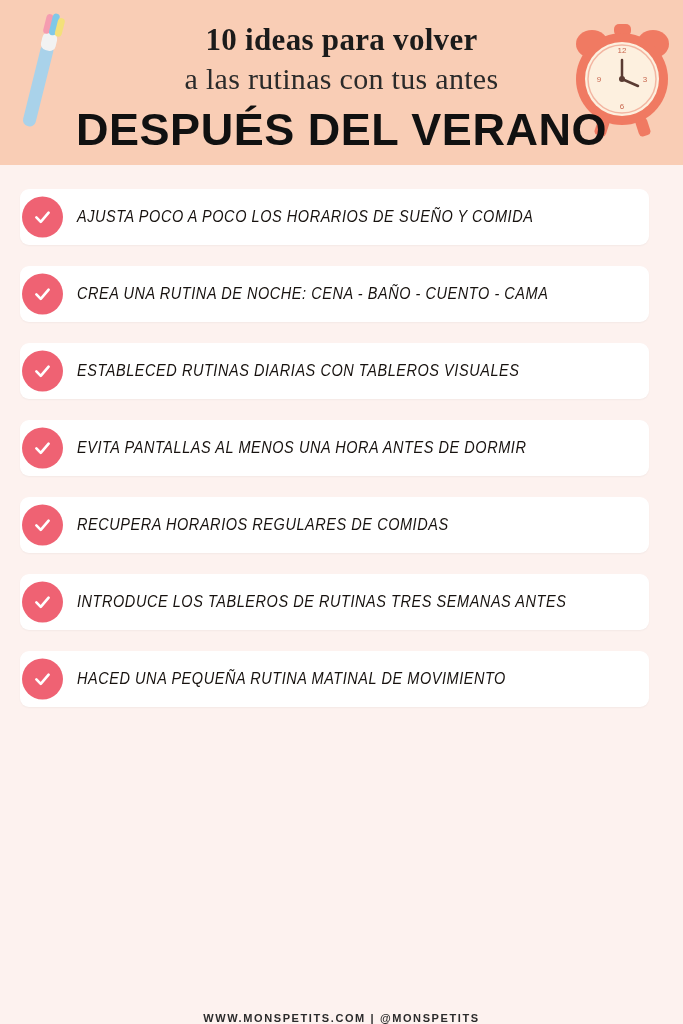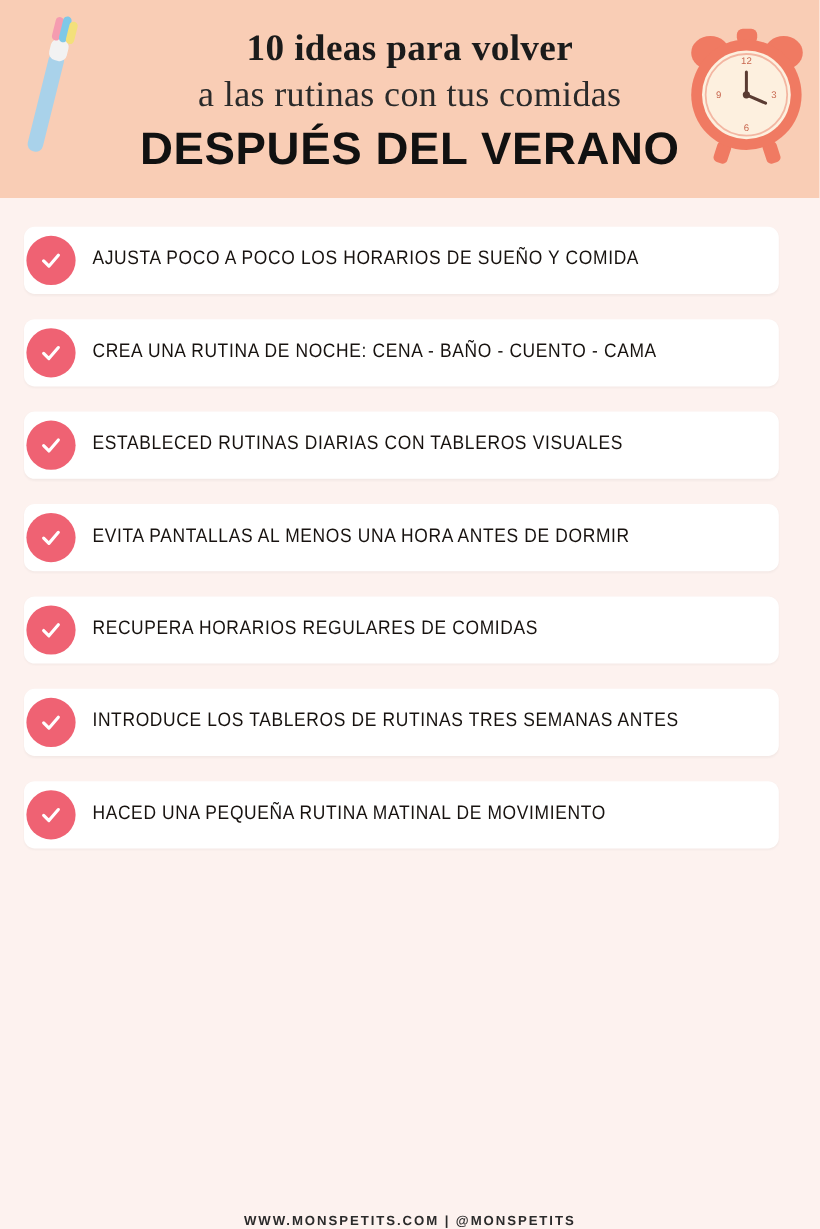--- a/index.html
+++ b/index.html
@@ -41,21 +41,21 @@
     font-family: "Liberation Serif", serif;
     font-size: 30px;
     color: #2a2a2a;
     letter-spacing: 0.3px;
     line-height: 1.2;
     margin-top: 2px;
   }
   .title-line-3 {
     font-family: "Liberation Sans", sans-serif;
     font-weight: bold;
-    font-size: 38px;
+    font-size: 45px;
     color: #111111;
     letter-spacing: 0.5px;
     line-height: 1.2;
     margin-top: 6px;
   }
 
   
   .toothbrush {
     position: absolute;
     left: 8px;
@@ -69,20 +69,21 @@
     right: 8px;
     top: 22px;
     width: 105px;
     height: 115px;
   }
 
   
   .list {
     position: relative;
     padding: 24px 34px 0 20px;
+    font-style: italic;
   }
   .list-item {
     position: relative;
     display: flex;
     align-items: center;
     height: 56px;
     margin-bottom: 21px;
     background: #ffffff;
     border-radius: 9px;
     box-shadow: 0 1px 2px rgba(0,0,0,0.04);
@@ -165,21 +166,21 @@
       <text x="52" y="87">6</text>
       <text x="29" y="60">9</text>
     </g>
     <line x1="52" y1="57" x2="52" y2="38" stroke="#5a3b32" stroke-width="2.5" stroke-linecap="round"></line>
     <line x1="52" y1="57" x2="68" y2="64" stroke="#5a3b32" stroke-width="2.5" stroke-linecap="round"></line>
     <circle cx="52" cy="57" r="3" fill="#5a3b32"></circle>
   </svg>
 
   <div class="header-text">
     <div class="title-line-1">10 ideas para volver</div>
-    <div class="title-line-2">a las rutinas con tus comidas</div>
+    <div class="title-line-2">a las rutinas con tus antes</div>
     <div class="title-line-3">DESPUÉS DEL VERANO</div>
   </div>
 </div>
 
 <div class="list">
 
   <div class="list-item">
     <span class="check-badge">
       <svg width="21" height="21" viewBox="0 0 24 24">
           <path d="M5 12.5 L10 17.5 L19 7" fill="none" stroke="#ffffff" stroke-width="3" stroke-linecap="round" stroke-linejoin="round"></path>

